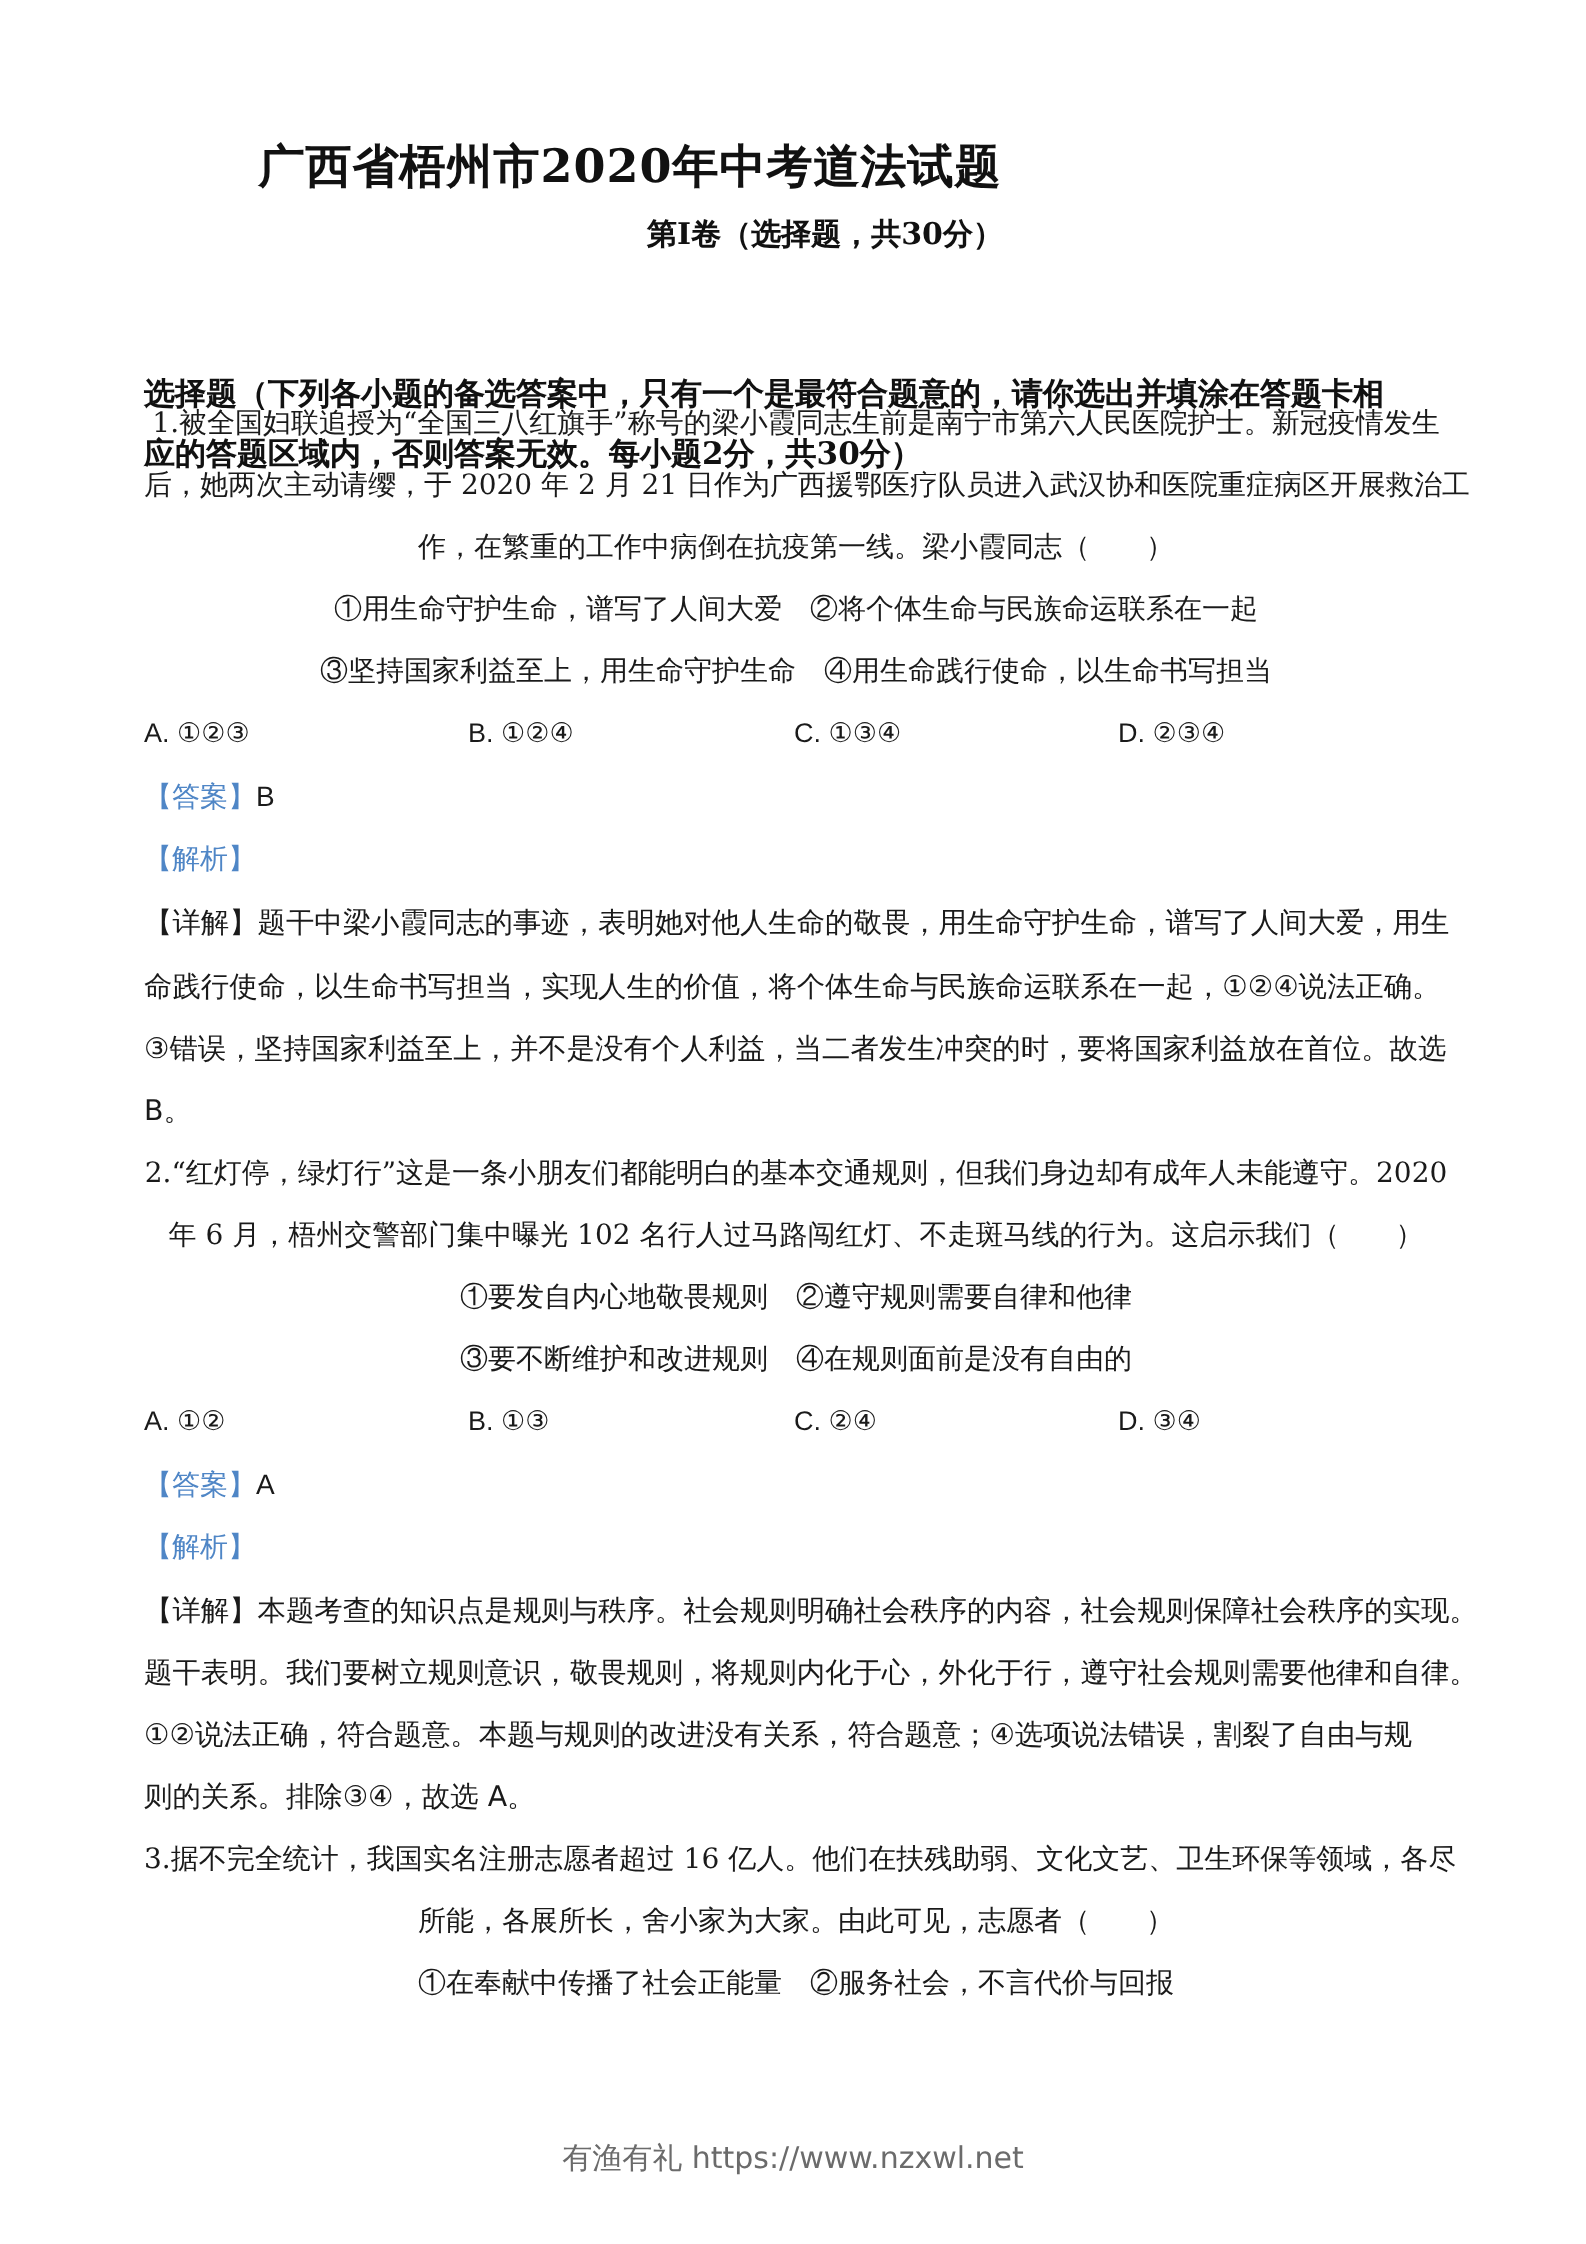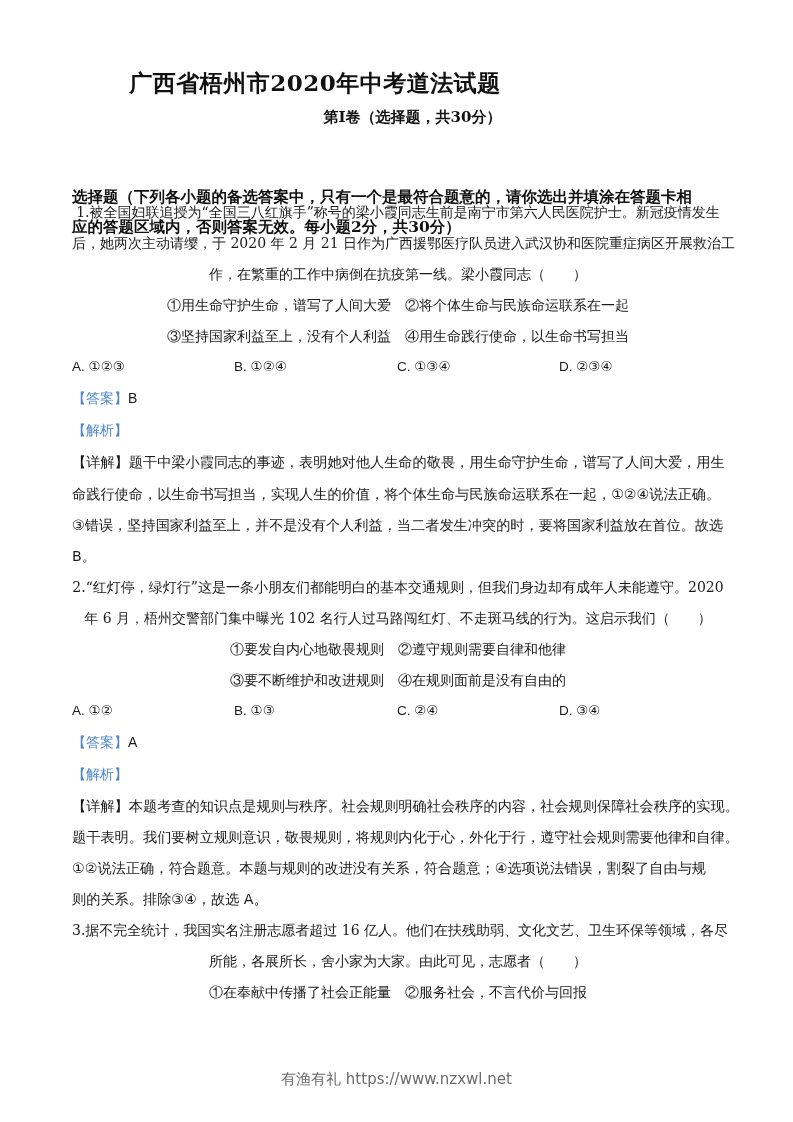--- a/index.html
+++ b/index.html
@@ -125,21 +125,21 @@
   <div class="instructions">
     <div>选择题（下列各小题的备选答案中，只有一个是最符合题意的，请你选出并填涂在答题卡相</div>
     <div>应的答题区域内，否则答案无效。每小题2分，共30分）</div>
   </div>
 
   <div>
     <div class="line" style="top:202px">1.被全国妇联追授为“全国三八红旗手”称号的梁小霞同志生前是南宁市第六人民医院护士。新冠疫情发生</div>
     <div class="line" style="top:233px">后，她两次主动请缨，于 2020 年 2 月 21 日作为广西援鄂医疗队员进入武汉协和医院重症病区开展救治工</div>
     <div class="line" style="top:264px">作，在繁重的工作中病倒在抗疫第一线。梁小霞同志（　　）</div>
     <div class="line" style="top:295px">①用生命守护生命，谱写了人间大爱　②将个体生命与民族命运联系在一起</div>
-    <div class="line" style="top:326px">③坚持国家利益至上，没有个人利益　④用生命践行使命，以生命书写担当</div>
+    <div class="line" style="top:326px">③坚持国家利益至上，用生命守护生命　④用生命践行使命，以生命书写担当</div>
 
     <div class="opt-row" style="top:357px">
       <span class="opt" style="left:0px"><span>A.</span> <span>①②③</span></span>
       <span class="opt" style="left:162px"><span>B.</span> <span>①②④</span></span>
       <span class="opt" style="left:325px"><span>C.</span> <span>①③④</span></span>
       <span class="opt" style="left:487px"><span>D.</span> <span>②③④</span></span>
     </div>
 
     <div class="ans-line" style="top:388px">
       <span class="label-blue">【答案】</span><span class="ans-val">B</span>

